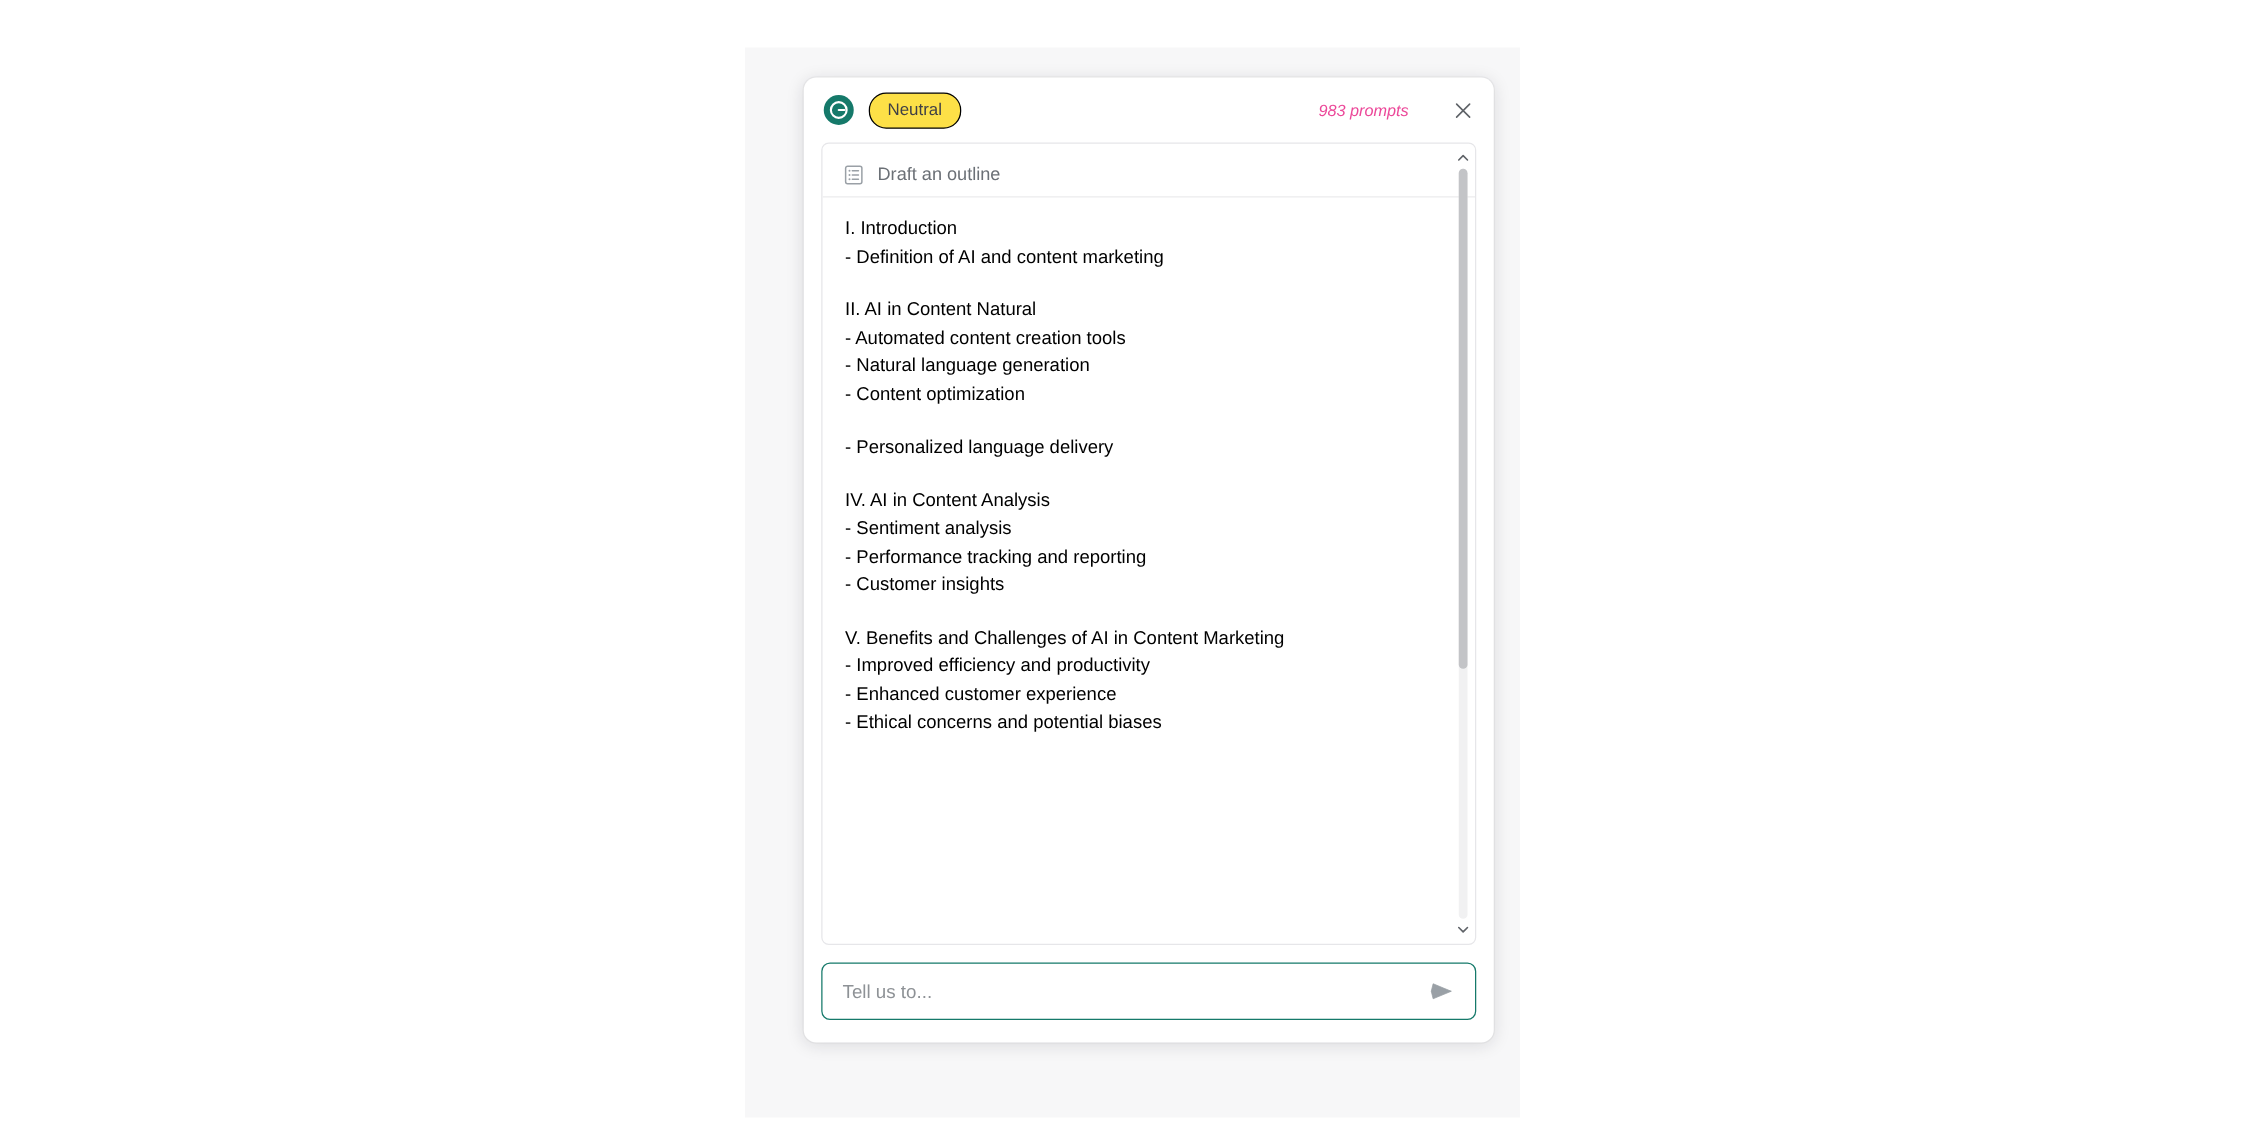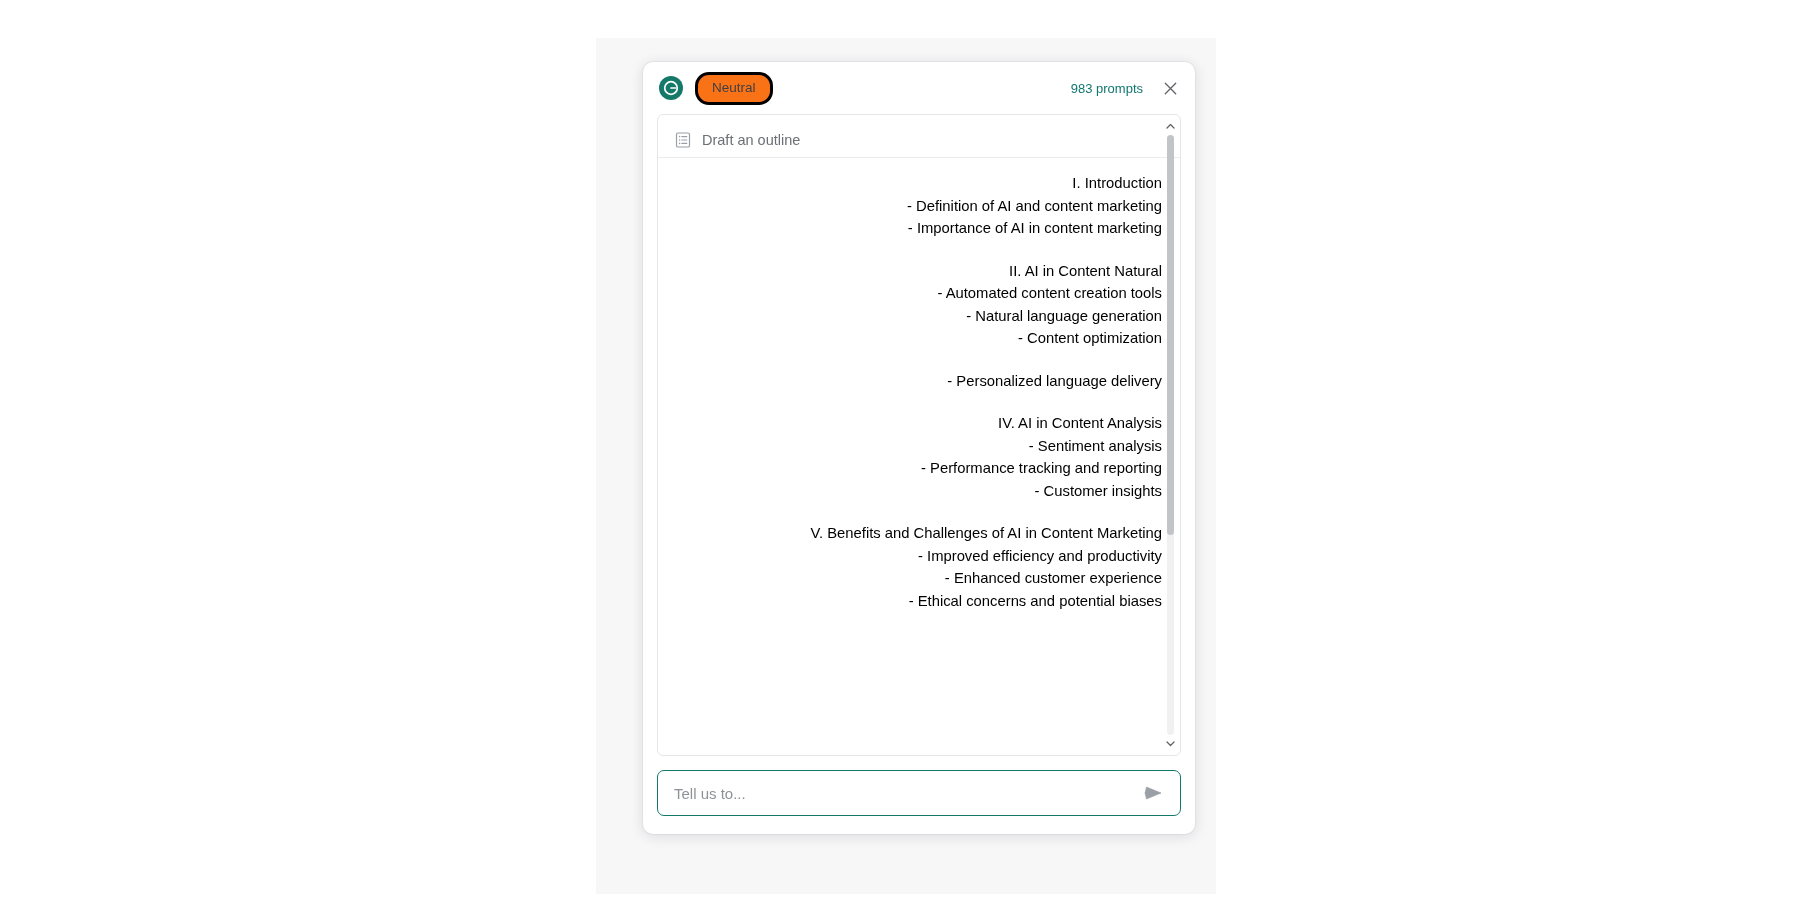--- a/index.html
+++ b/index.html
@@ -58,37 +58,38 @@
     align-items: center;
     justify-content: center;
     flex: 0 0 auto;
     margin-right: 12px;
   }
   .brand-logo svg { display: block; }
 
   .tone-chip {
     height: 27px;
     padding: 0 14px;
-    border: 3px solid #000000;
+    border: 1px solid #000000;
     border-radius: 14px;
-    background: #f97316;
+    background: #fde047;
     color: #3f3f46;
     font-size: 13.5px;
     line-height: 25px;
     cursor: pointer;
     white-space: nowrap;
   }
 
   .header-spacer { flex: 1 1 auto; }
 
   .prompt-count {
     font-size: 13px;
-    color: #0f766e;
-    margin-right: 16px;
+    color: #ec4899;
+    margin-right: 32px;
     white-space: nowrap;
+    font-style: italic;
   }
 
   .close-btn {
     width: 22px;
     height: 22px;
     display: flex;
     align-items: center;
     justify-content: center;
     cursor: pointer;
     color: #5f6368;
@@ -100,21 +101,20 @@
   
   .card-body {
     position: relative;
     margin: 0 14px;
     border: 1px solid #e6e6e9;
     border-radius: 6px;
     height: 642px;
     box-sizing: border-box;
     background: #ffffff;
     overflow: hidden;
-    text-align: right;
   }
 
   .result-head {
     display: flex;
     align-items: center;
     gap: 10px;
     padding: 16px 16px 8px 16px;
     border-bottom: 1px solid #ececed;
   }
 
@@ -268,21 +268,20 @@
           </svg>
         </span>
         <span class="result-head-label">Draft an outline</span>
       </div>
 
       <div class="outline">
 
         <div class="outline-group">
           <div class="outline-heading">I. Introduction</div>
           <div class="outline-bullet">- Definition of AI and content marketing</div>
-          <div class="outline-bullet">- Importance of AI in content marketing</div>
         </div>
 
         <div class="outline-group">
           <div class="outline-heading">II. AI in Content Natural</div>
           <div class="outline-bullet">- Automated content creation tools</div>
           <div class="outline-bullet">- Natural language generation</div>
           <div class="outline-bullet">- Content optimization</div>
         </div>
 
         <div class="outline-group">

